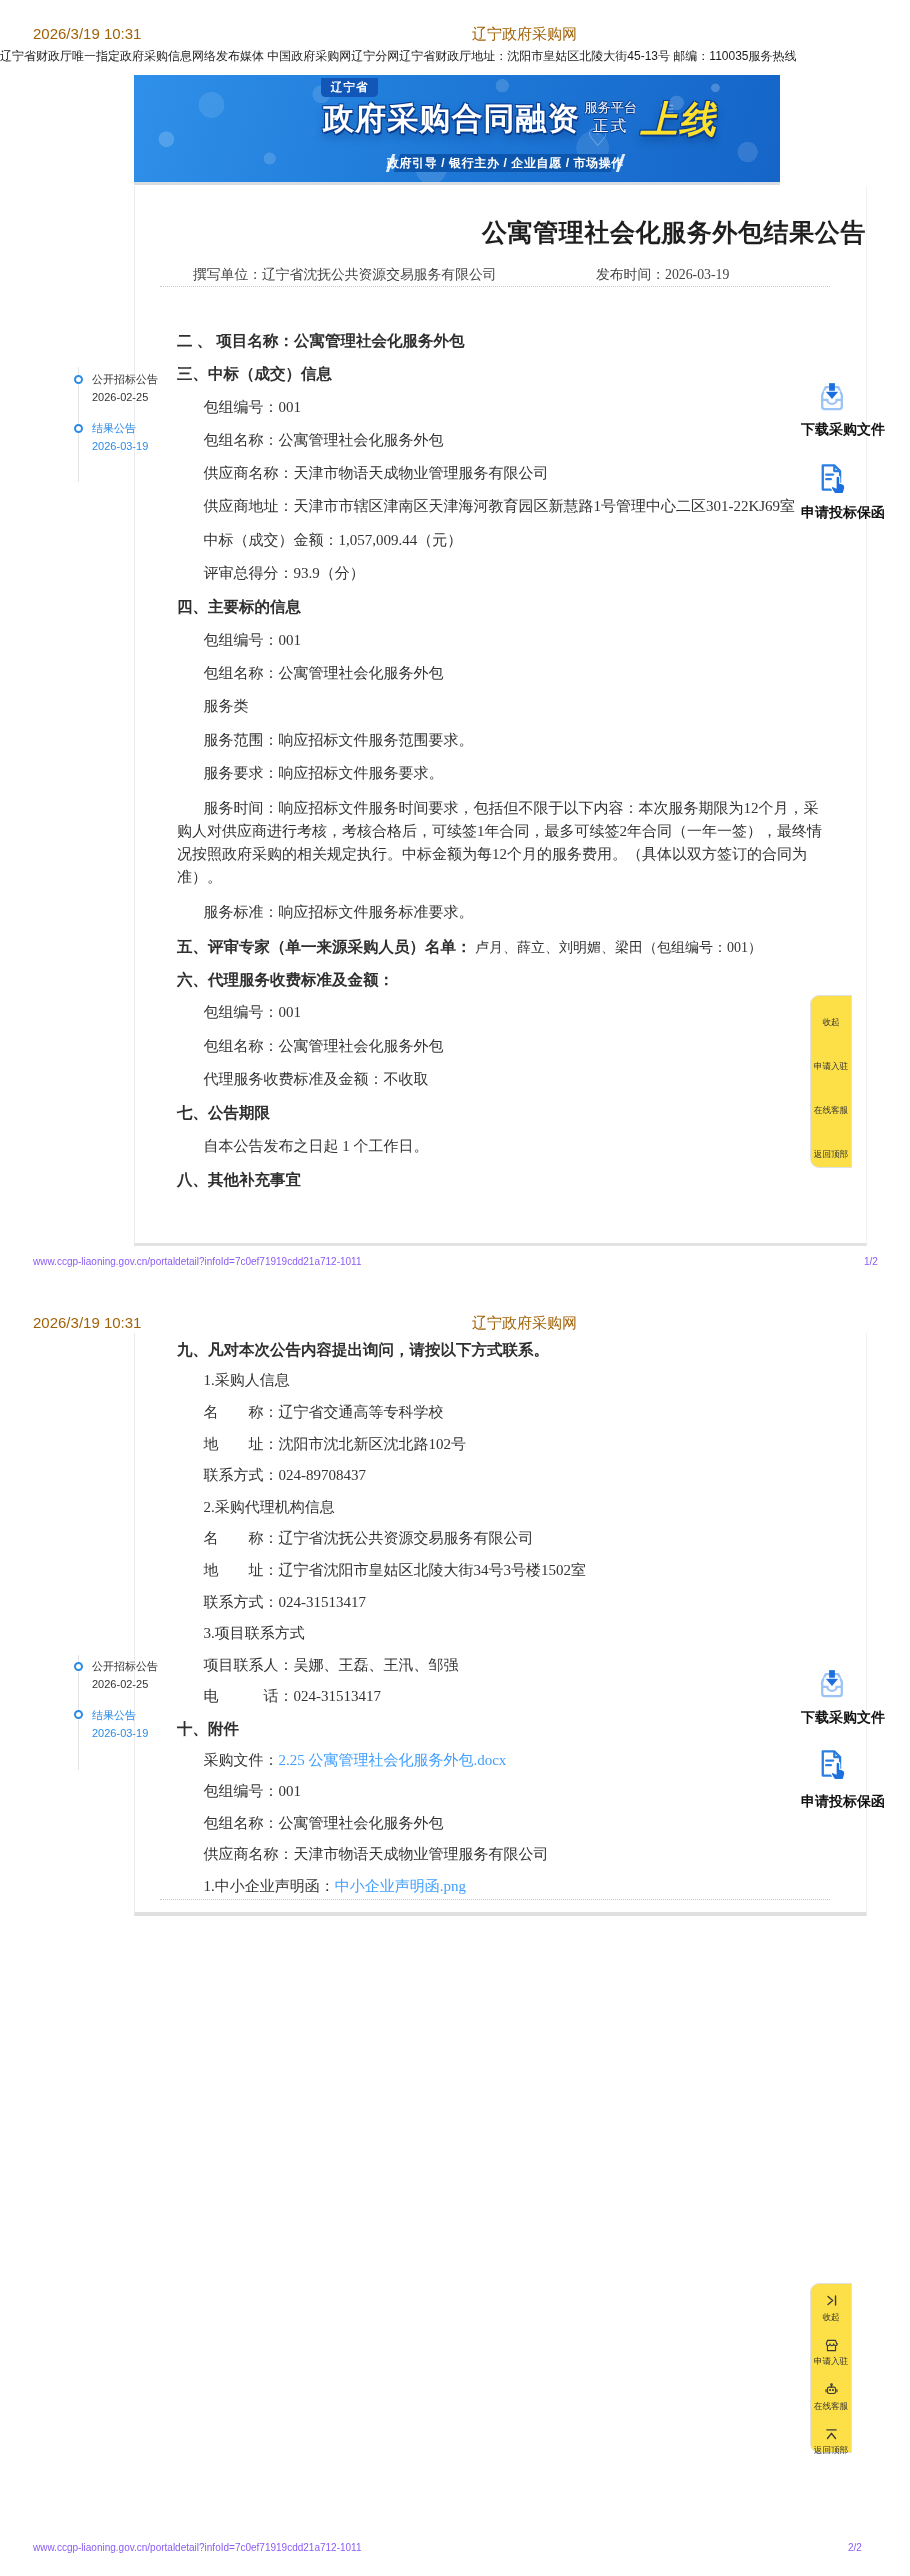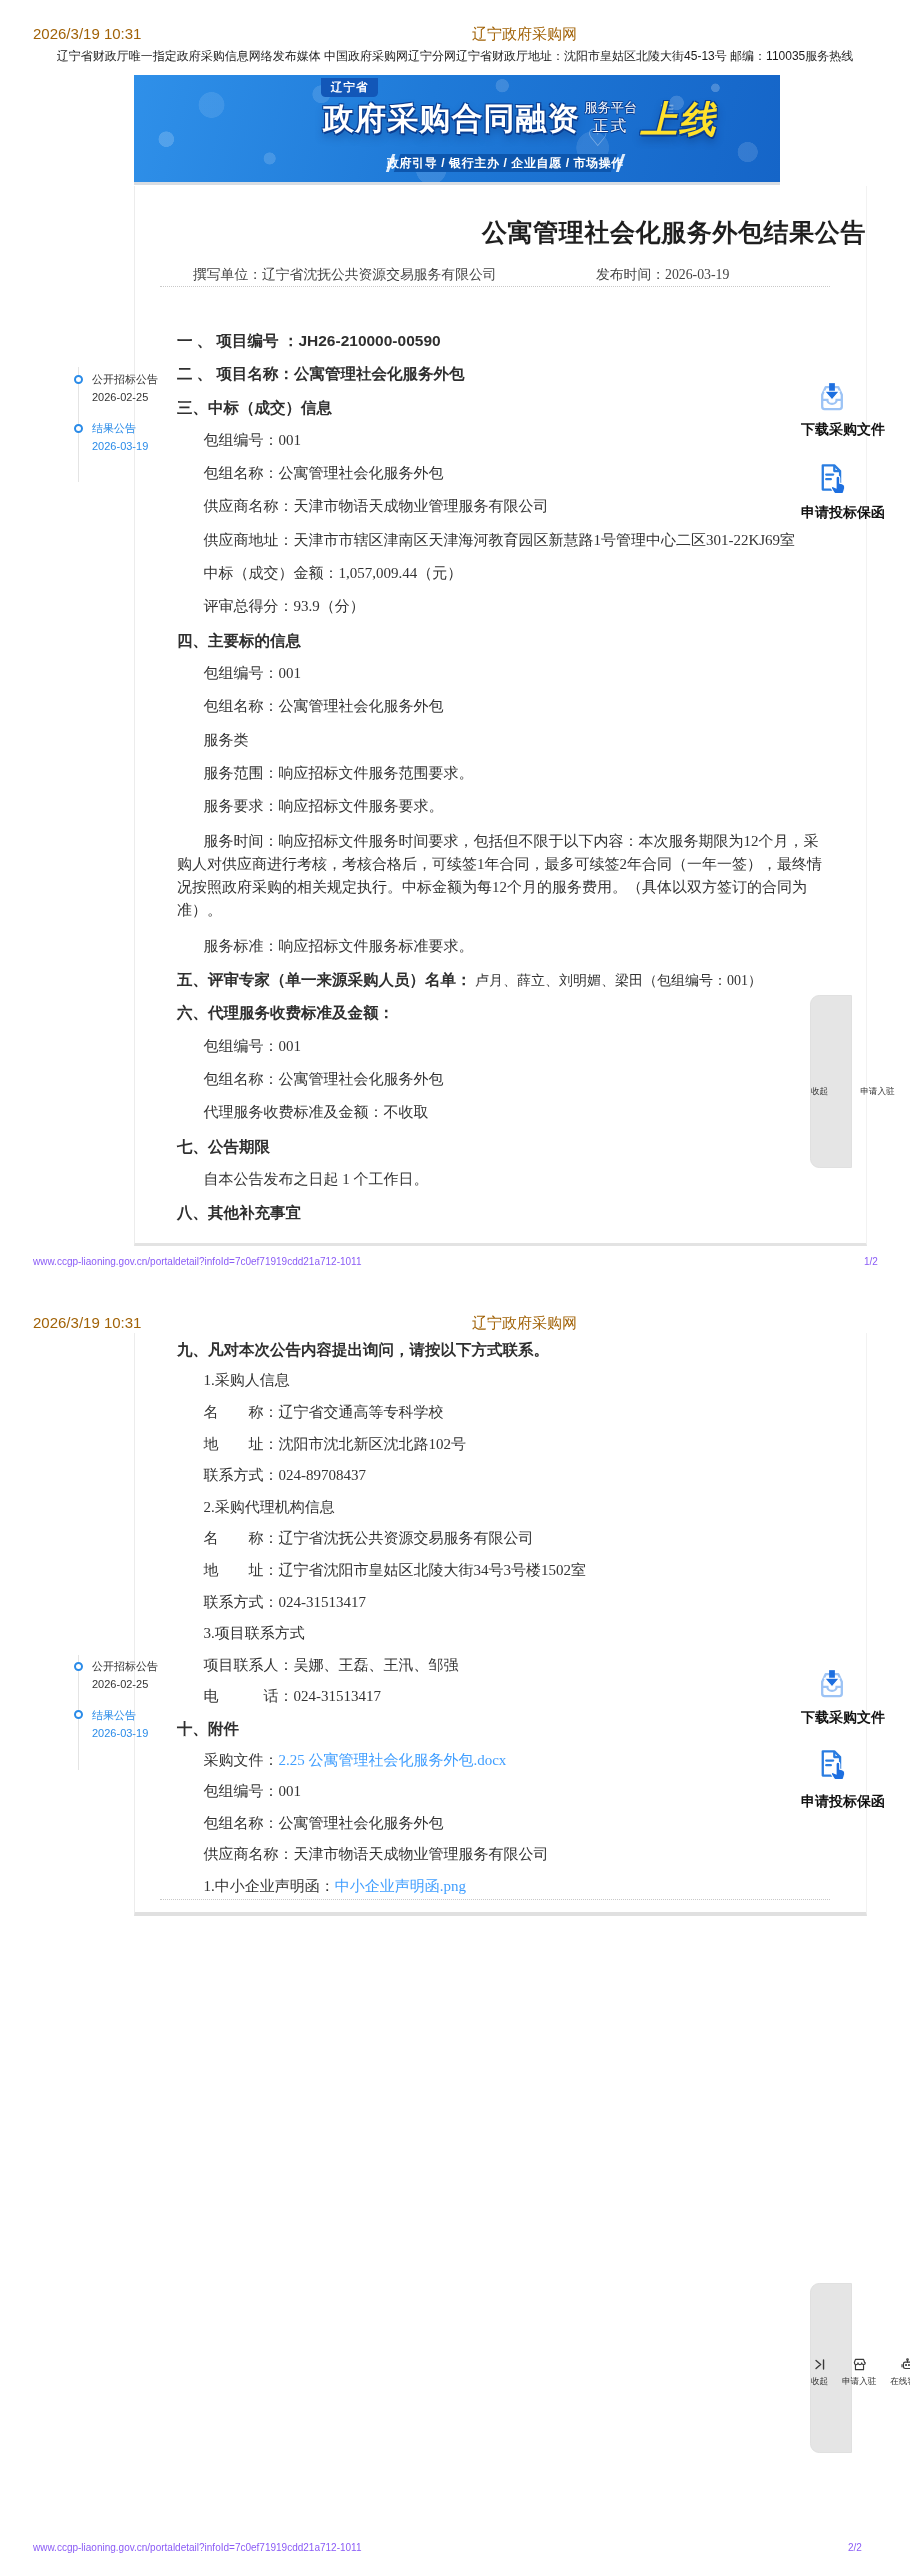--- a/index.html
+++ b/index.html
@@ -6,21 +6,21 @@
   body{
     position:relative;
     width:910px;height:2576px;
     background:#ffffff;
     font-family:"Liberation Sans",sans-serif;
     color:#222;
     overflow:hidden;
   }
   .abs{position:absolute}
   .hdr{font-size:15px;color:#a16207;white-space:nowrap}
-  .hdr-sub{left:0;width:910px;text-align:center;font-size:12px;color:#1a1a1a;white-space:nowrap}
+  .hdr-sub{left:0;width:742px;text-align:center;font-size:12px;color:#1a1a1a;white-space:nowrap}
 
   
   .banner{
     left:134px;top:75px;width:646px;height:107px;
     background:
       radial-gradient(circle at 5% 60%, rgba(255,255,255,.18) 0 7.5px, transparent 8px),
       radial-gradient(circle at 12% 28%, rgba(255,255,255,.10) 0 12.6px, transparent 13.2px),
       radial-gradient(circle at 21% 78%, rgba(255,255,255,.15) 0 5.7px, transparent 6.3px),
       radial-gradient(circle at 29% 18%, rgba(255,255,255,.12) 0 8.6px, transparent 9.2px),
       radial-gradient(circle at 46% 88%, rgba(255,255,255,.12) 0 15px, transparent 15.5px),
@@ -114,23 +114,23 @@
     background:#fff;border:2.3px solid #2a8be8;box-sizing:border-box;
   }
   .tl-txt{font-size:11px;color:#333;white-space:nowrap}
   .tl-txt.blue{color:#2a8be8}
 
   
   .act-label{width:63px;text-align:center;font-size:14px;font-weight:700;color:#111;white-space:nowrap}
 
   
   .toolbar{
-    left:810px;width:42px;background:#e5e5e5;
+    left:810px;width:42px;background:#fde047;
     border:0.6px solid #e0e0e0;border-radius:9.2px 0 0 9.2px;
-    box-sizing:border-box;display:flex;flex-direction:row;align-items:center;
+    box-sizing:border-box;display:flex;flex-direction:column;align-items:center;
   }
   .toolbar1{top:995px;height:173px;padding-top:20.7px;gap:32px}
   .toolbar2{top:2283px;height:170px;padding-top:9.2px;gap:13.8px}
   .tb-item{display:flex;flex-direction:column;align-items:center;gap:1.7px;cursor:pointer}
   .tb-label{font-size:8.6px;color:#333;white-space:nowrap}
 
   .footer{font-size:10px;color:#8b5cf6;white-space:nowrap}
 </style>
 </head>
 <body>
@@ -151,21 +151,20 @@
   </div>
 </div>
 
 <div class="abs card card1">
   <div class="abs doc-title">公寓管理社会化服务外包结果公告</div>
   <div class="abs meta" style="left:58px;top:80px">撰写单位：辽宁省沈抚公共资源交易服务有限公司</div>
   <div class="abs meta" style="left:461px;top:80px">发布时间：2026-03-19</div>
   <div class="abs meta-sep" style="left:25px;top:100px;width:670px"></div>
 
   <div class="abs content" style="left:42px;top:145px">
-    <div class="ln hd">一 、 项目编号 ：JH26-210000-00590</div>
     <div class="ln hd">二 、 项目名称：公寓管理社会化服务外包</div>
     <div class="ln hd">三、中标（成交）信息</div>
     <div class="ln">包组编号：001</div>
     <div class="ln">包组名称：公寓管理社会化服务外包</div>
     <div class="ln">供应商名称：天津市物语天成物业管理服务有限公司</div>
     <div class="ln">供应商地址：天津市市辖区津南区天津海河教育园区新慧路1号管理中心二区301-22KJ69室</div>
     <div class="ln">中标（成交）金额：1,057,009.44（元）</div>
     <div class="ln">评审总得分：93.9（分）</div>
     <div class="ln hd">四、主要标的信息</div>
     <div class="ln">包组编号：001</div>

